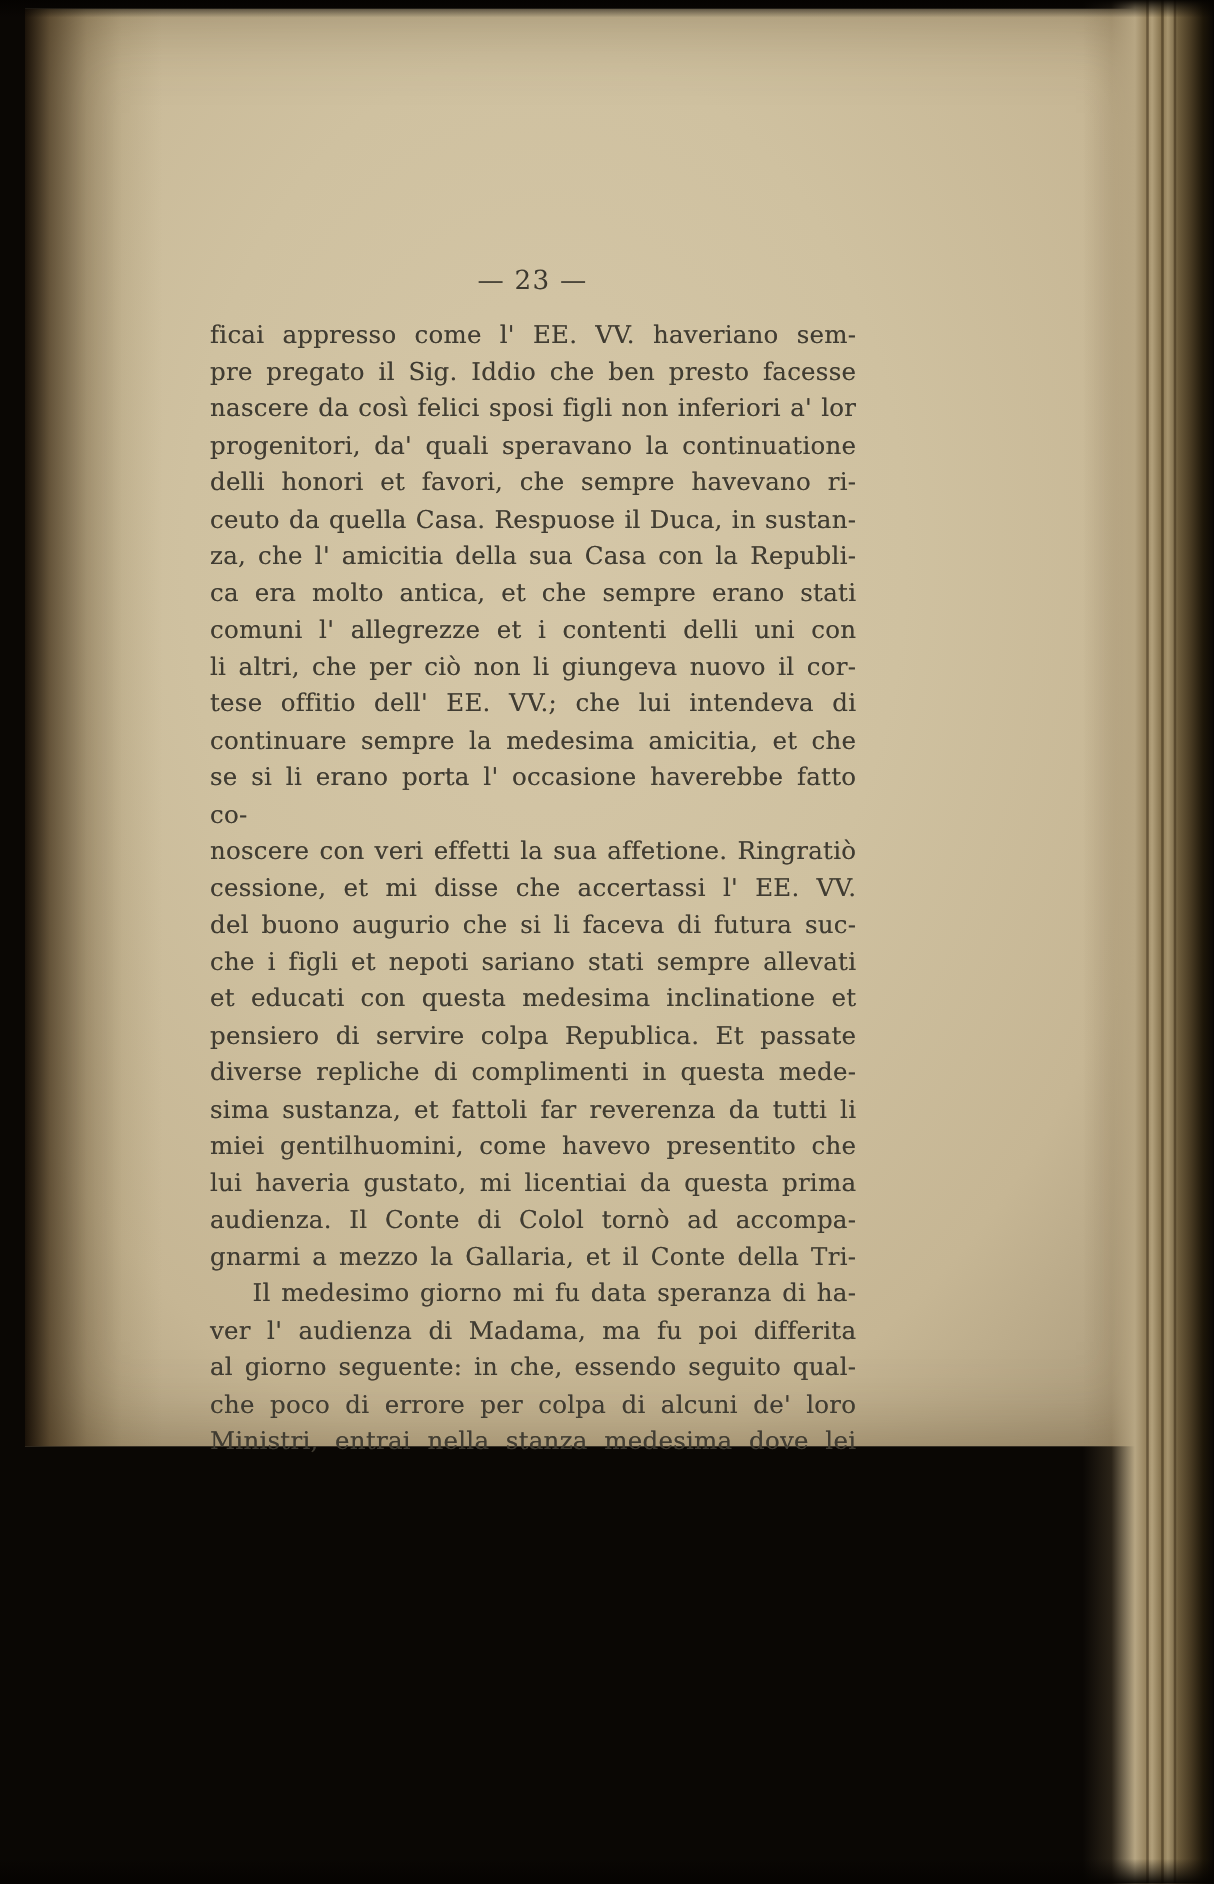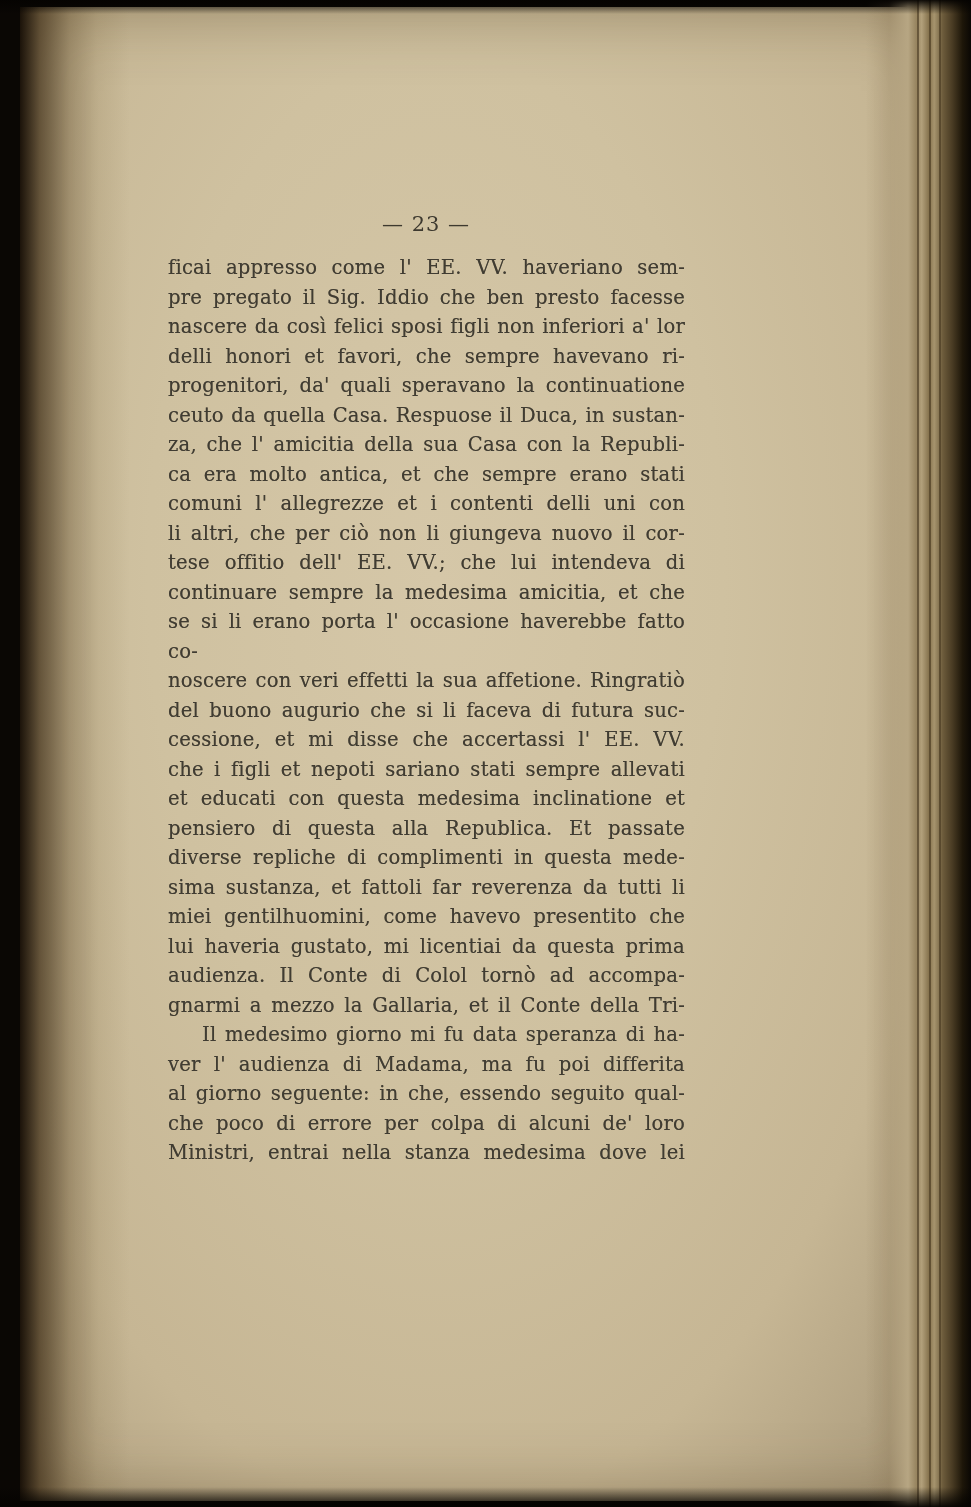--- a/index.html
+++ b/index.html
@@ -14,21 +14,21 @@
     background: #0a0704;
     overflow: hidden;
     font-family: "DejaVu Serif", "Liberation Serif", serif;
   }
   
   .page {
     position: absolute;
     left: 20px;
     top: 7px;
     width: 925px;
-    height: 1494px;
+    height: 1150px;
     background:
       radial-gradient(ellipse at 45% 38%, #d5c7a8 0%, #cfc1a0 40%, #c6b694 72%, #ab9b7c 96%);
     box-shadow: inset 0 0 70px rgba(70, 50, 20, 0.45);
   }
   
   .binding-shadow {
     position: absolute;
     left: 0; top: 0; bottom: 0;
     width: 110px;
     background: linear-gradient(90deg,
@@ -115,36 +115,36 @@
 
 <div class="scan">
   <div class="page">
     <div class="binding-shadow"></div>
     <div class="page-number">— 23 —</div>
     <div class="text-block">
         <div class="paragraph">
           <div class="line">ficai appresso come l' EE. VV. haveriano sem-</div>
           <div class="line">pre pregato il Sig. Iddio che ben presto facesse</div>
           <div class="line">nascere da così felici sposi figli non inferiori a' lor</div>
+          <div class="line">progenitori, da' quali speravano la continuatione</div>
           <div class="line">delli honori et favori, che sempre havevano ri-</div>
-          <div class="line">progenitori, da' quali speravano la continuatione</div>
           <div class="line">ceuto da quella Casa. Respuose il Duca, in sustan-</div>
           <div class="line">za, che l' amicitia della sua Casa con la Republi-</div>
           <div class="line">ca era molto antica, et che sempre erano stati</div>
           <div class="line">comuni l' allegrezze et i contenti delli uni con</div>
           <div class="line">li altri, che per ciò non li giungeva nuovo il cor-</div>
           <div class="line">tese offitio dell' EE. VV.; che lui intendeva di</div>
           <div class="line">continuare sempre la medesima amicitia, et che</div>
           <div class="line">se si li erano porta l' occasione haverebbe fatto co-</div>
           <div class="line">noscere con veri effetti la sua affetione. Ringratiò</div>
+          <div class="line">cessione, et mi disse che accertassi l' EE. VV.</div>
           <div class="line">del buono augurio che si li faceva di futura suc-</div>
-          <div class="line">cessione, et mi disse che accertassi l' EE. VV.</div>
           <div class="line">che i figli et nepoti sariano stati sempre allevati</div>
           <div class="line">et educati con questa medesima inclinatione et</div>
-          <div class="line">pensiero di questa alla Republica. Et passate</div>
+          <div class="line">pensiero di servire colpa Republica. Et passate</div>
           <div class="line">diverse repliche di complimenti in questa mede-</div>
           <div class="line">sima sustanza, et fattoli far reverenza da tutti li</div>
           <div class="line">miei gentilhuomini, come havevo presentito che</div>
           <div class="line">lui haveria gustato, mi licentiai da questa prima</div>
           <div class="line">audienza. Il Conte di Colol tornò ad accompa-</div>
           <div class="line">gnarmi a mezzo la Gallaria, et il Conte della Tri-</div>
         </div>
         <div class="paragraph">
           <div class="line indent-first">Il medesimo giorno mi fu data speranza di ha-</div>
           <div class="line">ver l' audienza di Madama, ma fu poi differita</div>

